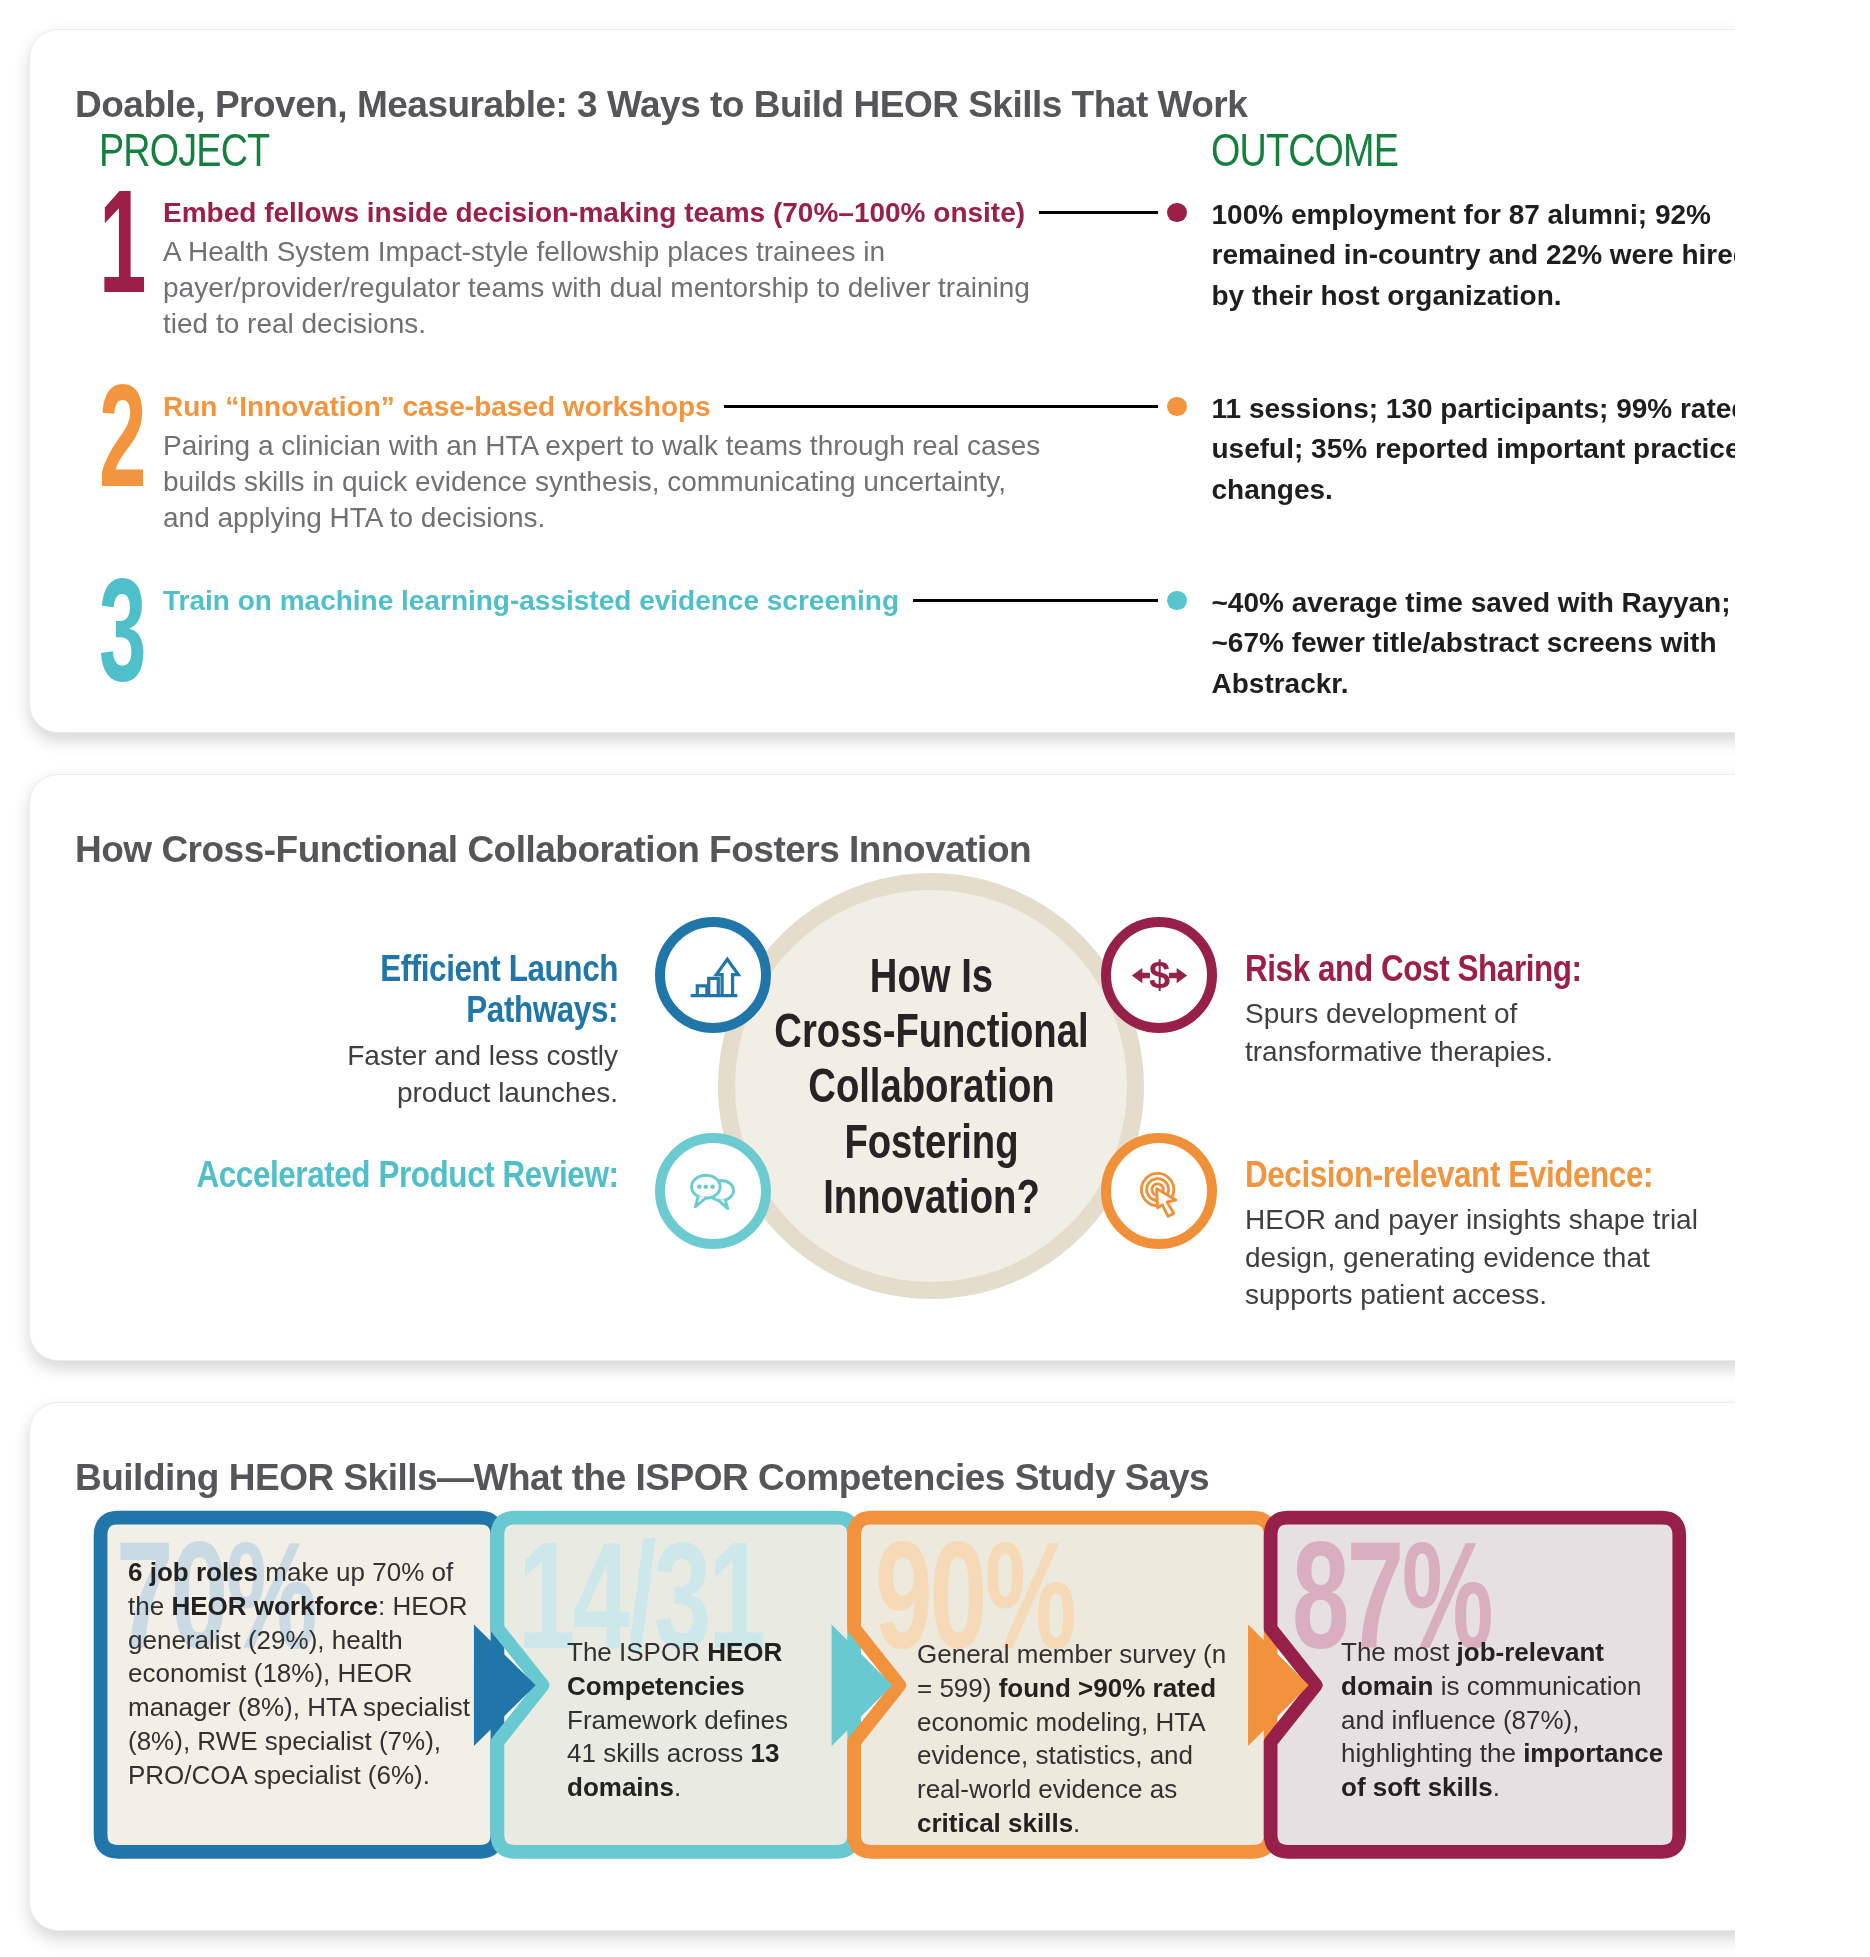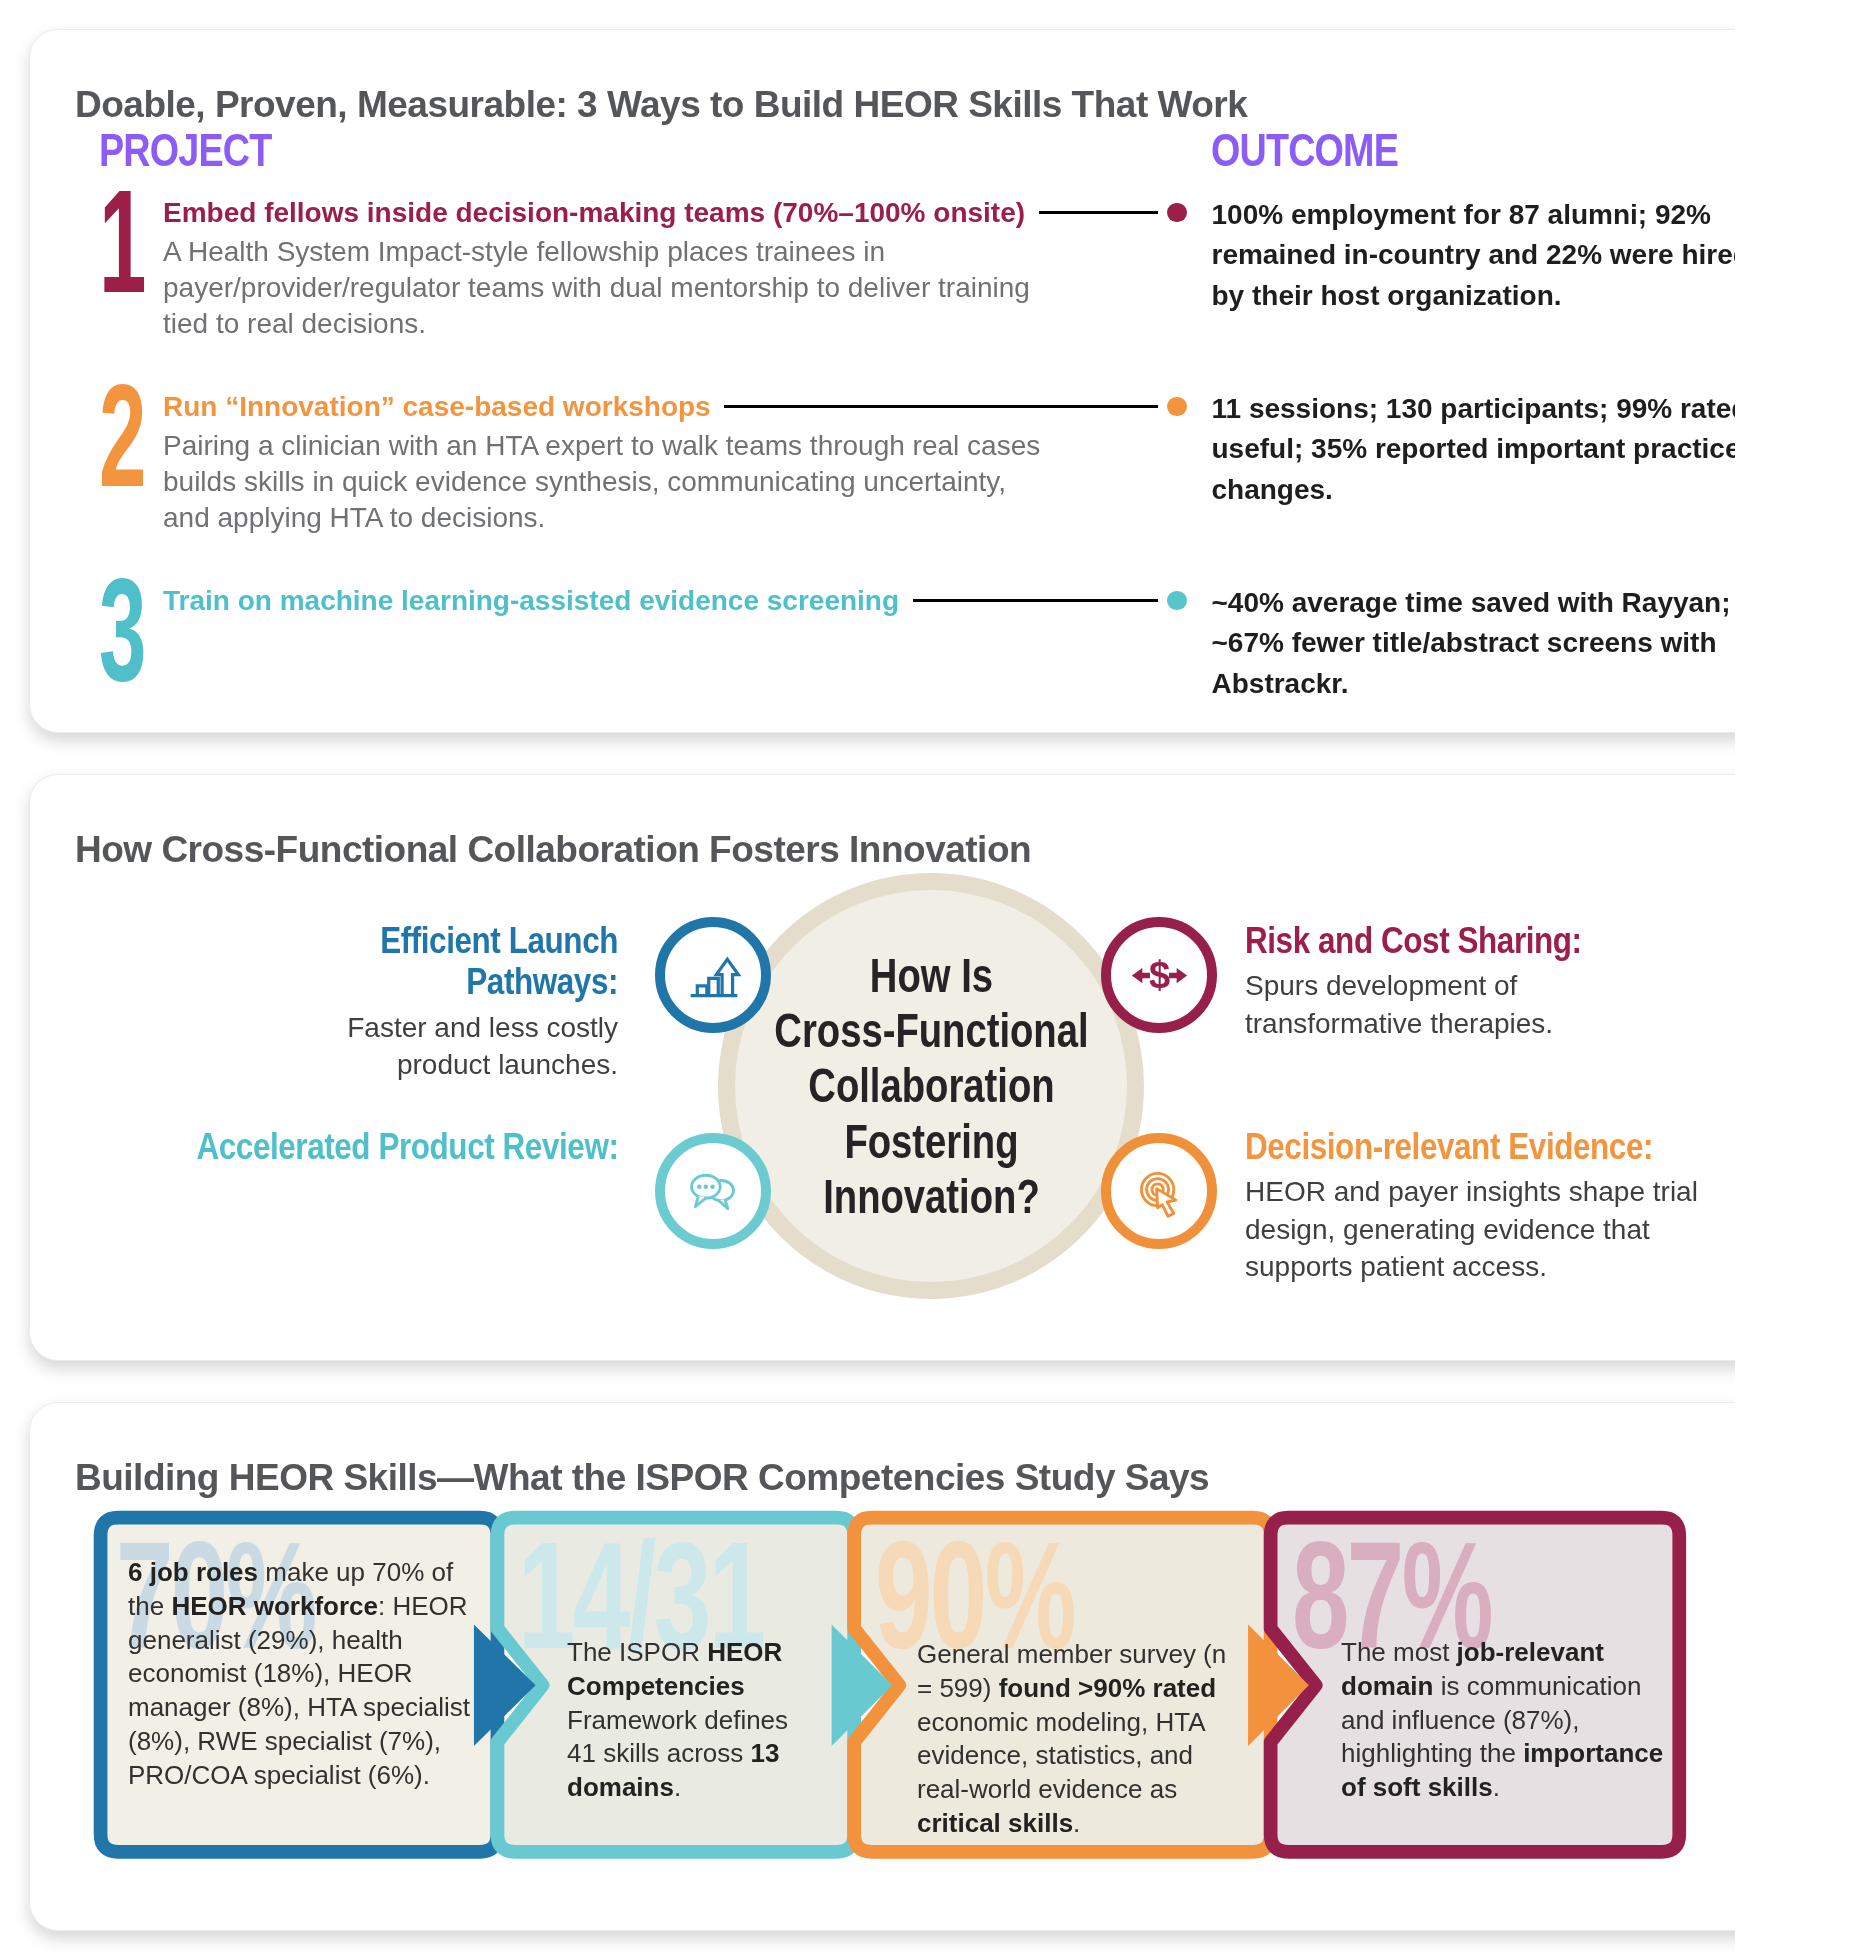--- a/index.html
+++ b/index.html
@@ -10,21 +10,21 @@
   .p1{top:29px;height:702px;}
   .p2{top:774px;height:585px;}
   .p3{top:1402px;height:527px;}
   .panel-title{position:absolute;left:45px;top:29px;font-size:37px;font-weight:bold;
     color:#55565A;letter-spacing:-0.5px;}
   
   .c-blue{color:#2076A8;} .c-maroon{color:#9C1F48;} .c-orange{color:#F3953F;} .c-teal{color:#4FBFC9;}
   .bg-maroon{background:#9C1F48;} .bg-orange{background:#F3953F;} .bg-teal{background:#56C5CC;}
   .bc-maroon{border-color:#9C1F48;} .bc-orange{border-color:#F3953F;} .bc-teal{border-color:#56C5CC;}
   
-  .col-label{position:absolute;top:93px;font-size:46px;font-weight:bold;color:#8b5cf6;}
+  .col-label{position:absolute;top:93px;font-size:46px;font-weight:normal;color:#15803d;}
   .col-label span{display:inline-block;transform:scaleX(.82);transform-origin:0 50%;letter-spacing:-1px;}
   .lbl-project{left:69px;} .lbl-outcome{left:1181px;}
   .rows{position:absolute;left:69px;top:165px;width:1661px;}
   .item-row{display:grid;grid-template-columns:64px 1024px 573px;align-items:start;margin-bottom:19.6px;}
   .num{margin-top:-11.8px;}
   .num span{display:inline-block;font-size:147px;font-weight:bold;line-height:116px;
     transform:scaleX(.58);transform-origin:0 0;}
   .heading-row{display:flex;align-items:center;}
   .item-heading{font-size:28px;font-weight:bold;line-height:1.25;}
   .conn{flex:1;min-width:39px;height:0;border-top:3.9px solid;margin:0 9.8px 0 13.7px;}
@@ -35,21 +35,21 @@
   .center-circle{position:absolute;left:688px;top:98px;width:392px;height:392px;border-radius:50%;
     border:17.6px solid #E4DDCB;background:#F1EEE5;display:flex;align-items:center;justify-content:center;}
   .center-text{text-align:center;font-size:49px;font-weight:bold;color:#262325;line-height:1.13;
     transform:scaleX(.78);white-space:nowrap;}
   .icon-circle{position:absolute;width:96px;height:96px;border-radius:50%;background:#fff;
     border:10.8px solid #ccc;display:flex;align-items:center;justify-content:center;}
   .ic-growth{left:625px;top:142px;border-color:#2076A8;}
   .ic-dollar{left:1071px;top:142px;border-color:#97204A;}
   .ic-chat{left:625px;top:358px;border-color:#6CCBD1;}
   .ic-target{left:1071px;top:358px;border-color:#F0913A;}
-  .q{position:absolute;}
+  .q{position:absolute;margin-top:28px;}
   .q-head{font-size:37px;font-weight:bold;line-height:1.12;}
   .q-head span{display:inline-block;transform:scaleX(.85);letter-spacing:-0.5px;}
   .q-body{font-size:28px;color:#3F3E40;line-height:1.34;margin-top:5.9px;}
   .q-tl{left:137px;top:145px;width:451px;text-align:right;}
   .q-tr{left:1215px;top:145px;width:461px;}
   .q-bl{left:88px;top:351px;width:500px;text-align:right;}
   .q-br{left:1215px;top:351px;width:490px;}
   .q-tl .q-head span,.q-bl .q-head span{transform-origin:100% 50%;}
   .q-tr .q-head span,.q-br .q-head span{transform-origin:0 50%;}
   .q-tl .q-body{margin-left:auto;width:304px;}

